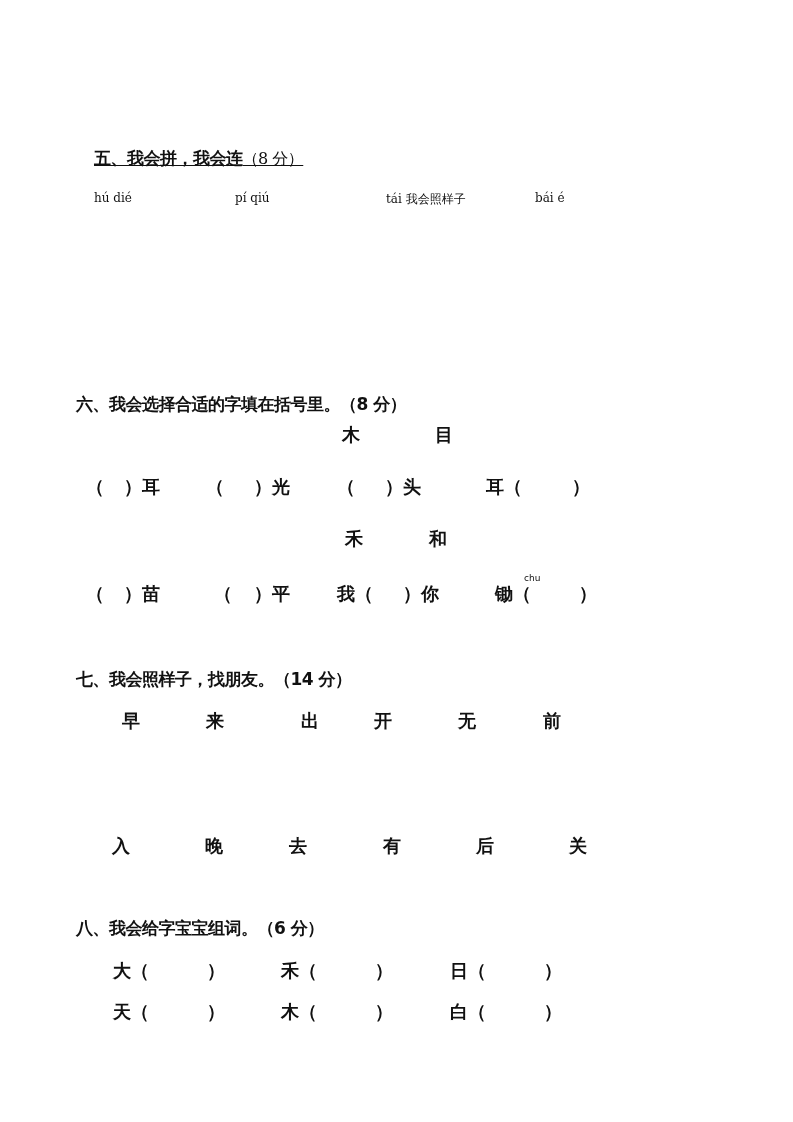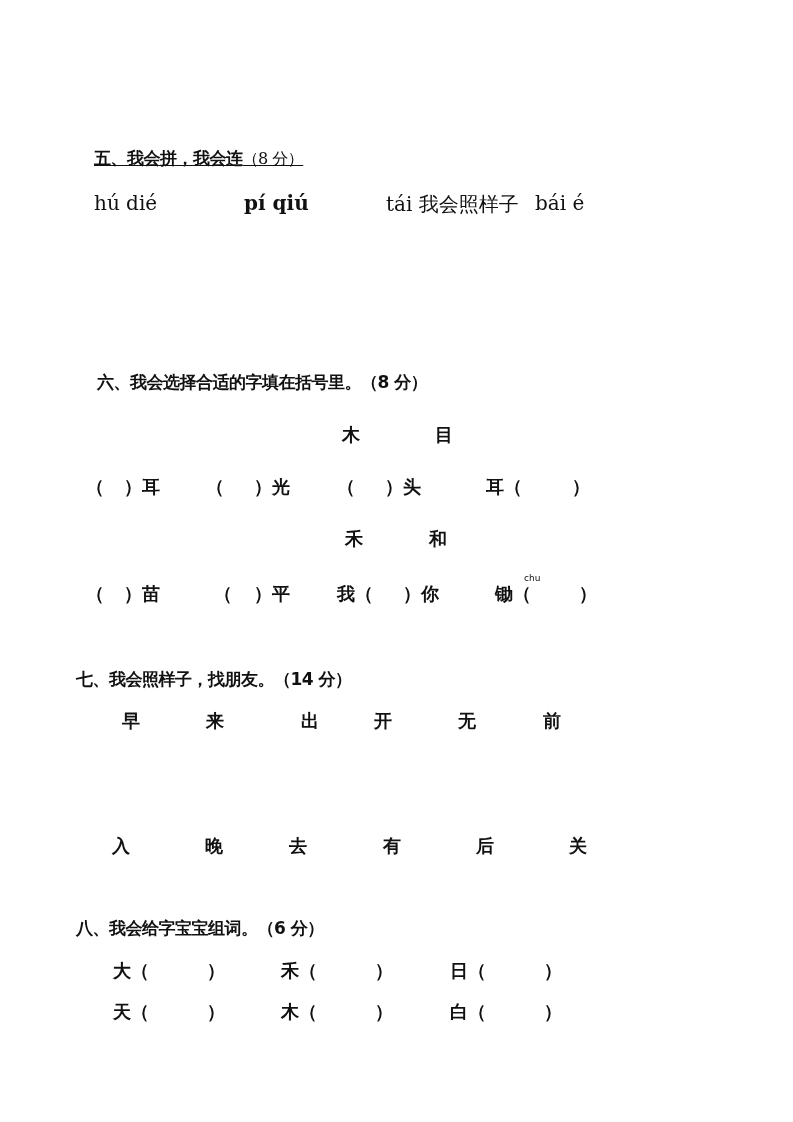--- a/index.html
+++ b/index.html
@@ -5,36 +5,36 @@
   html, body { margin: 0; padding: 0; background: #ffffff; }
   body {
     width: 793px; height: 1122px; position: relative; overflow: hidden;
     font-family: "DejaVu Sans", "Liberation Sans", sans-serif;
     color: #111111;
   }
   .abs { position: absolute; white-space: nowrap; }
   .heading { font-size: 17px; font-weight: bold; letter-spacing: -0.5px; }
   .heading .score { font-weight: normal; font-family: "DejaVu Serif", "Liberation Serif", serif; font-size: 16px; }
   .heading .score-b { font-weight: bold; }
-  .pinyin { font-family: "DejaVu Serif", "Liberation Serif", serif; font-size: 20px; }
+  .pinyin { font-family: "DejaVu Serif", "Liberation Serif", serif; font-size: 12px; }
   .cjk { font-size: 18px; font-weight: bold; }
   .ruby { font-size: 9px; font-weight: normal; }
 </style>
 </head>
 <body>
 
 <div class="abs heading" style="left:94px; top:147px;text-decoration:underline;">
   <span>五、我会拼，我会连</span><span class="score">（8 分）</span>
 </div>
 <div class="abs pinyin" style="left:94px; top:191px;">hú dié</div>
-<div class="abs pinyin" style="left:244px; top:191px;font-weight:bold;">pí qiú</div>
+<div class="abs pinyin" style="left:235px; top:191px;">pí qiú</div>
 <div class="abs pinyin" style="left:386px; top:191px;">tái 我会照样子</div>
 <div class="abs pinyin" style="left:535px; top:191px;">bái é</div>
 
-<div class="abs heading" style="left:76px; top:371px;margin-left:21px;">
+<div class="abs heading" style="left:76px; top:393px;">
   <span>六、我会选择合适的字填在括号里。</span><span class="score-b">（8 分）</span>
 </div>
 
 <div class="abs cjk" style="left:342px; top:423px;">木</div>
 <div class="abs cjk" style="left:435px; top:423px;">目</div>
 
 <div class="abs cjk" style="left:86px; top:475px;">
   <span>（</span><span style="display:inline-block;width:20px;"></span><span>）耳</span>
 </div>
 <div class="abs cjk" style="left:206px; top:475px;">

